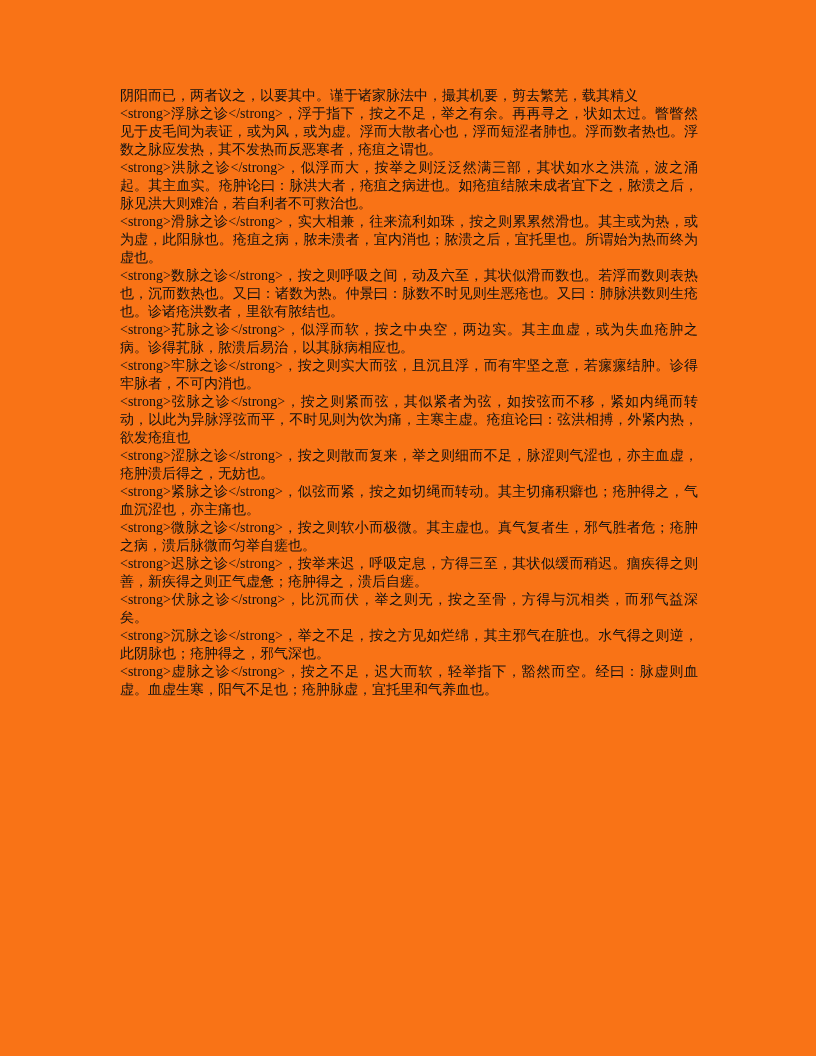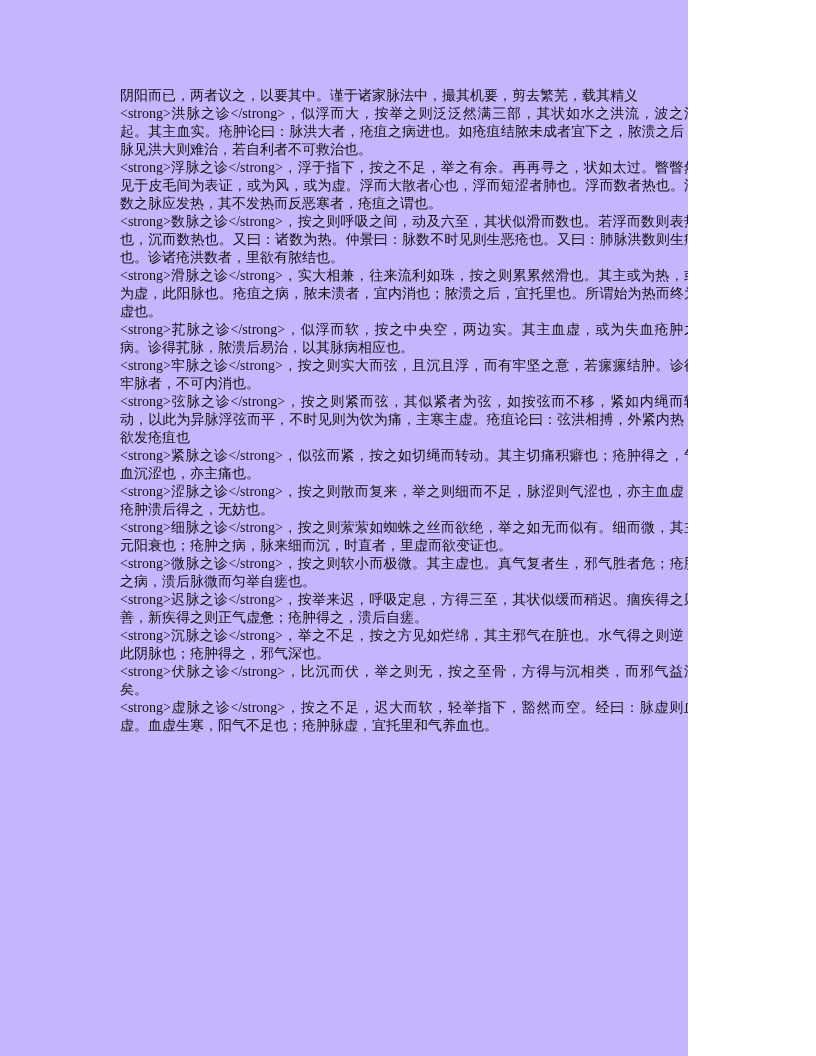--- a/index.html
+++ b/index.html
@@ -2,23 +2,23 @@
 <html><head>
 <meta charset="utf-8">
 <style>
   html, body {
     margin: 0;
     padding: 0;
     background: #ffffff;
   }
   .page {
     position: relative;
-    width: 688px;
+    width: 816px;
     height: 1056px;
-    background: #c4b5fd;
+    background: #f97316;
     overflow: hidden;
   }
   .text-block {
     position: absolute;
     left: 120px;
     top: 87px;
     width: 578px;
     font-family: "Liberation Serif", "DejaVu Serif", serif;
     font-size: 14px;
     line-height: 18px;
@@ -30,29 +30,28 @@
     padding: 0;
     word-break: break-all;
   }
 </style>
 </head>
 <body>
 
 <div class="page">
   <div class="text-block">
       <p class="para">阴阳而已，两者议之，以要其中。谨于诸家脉法中，撮其机要，剪去繁芜，载其精义</p>
+      <p class="para">&lt;strong&gt;浮脉之诊&lt;/strong&gt;，浮于指下，按之不足，举之有余。再再寻之，状如太过。瞥瞥然见于皮毛间为表证，或为风，或为虚。浮而大散者心也，浮而短涩者肺也。浮而数者热也。浮数之脉应发热，其不发热而反恶寒者，疮疽之谓也。</p>
       <p class="para">&lt;strong&gt;洪脉之诊&lt;/strong&gt;，似浮而大，按举之则泛泛然满三部，其状如水之洪流，波之涌起。其主血实。疮肿论曰：脉洪大者，疮疽之病进也。如疮疽结脓未成者宜下之，脓溃之后，脉见洪大则难治，若自利者不可救治也。</p>
-      <p class="para">&lt;strong&gt;浮脉之诊&lt;/strong&gt;，浮于指下，按之不足，举之有余。再再寻之，状如太过。瞥瞥然见于皮毛间为表证，或为风，或为虚。浮而大散者心也，浮而短涩者肺也。浮而数者热也。浮数之脉应发热，其不发热而反恶寒者，疮疽之谓也。</p>
+      <p class="para">&lt;strong&gt;滑脉之诊&lt;/strong&gt;，实大相兼，往来流利如珠，按之则累累然滑也。其主或为热，或为虚，此阳脉也。疮疽之病，脓未溃者，宜内消也；脓溃之后，宜托里也。所谓始为热而终为虚也。</p>
       <p class="para">&lt;strong&gt;数脉之诊&lt;/strong&gt;，按之则呼吸之间，动及六至，其状似滑而数也。若浮而数则表热也，沉而数热也。又曰：诸数为热。仲景曰：脉数不时见则生恶疮也。又曰：肺脉洪数则生疮也。诊诸疮洪数者，里欲有脓结也。</p>
-      <p class="para">&lt;strong&gt;滑脉之诊&lt;/strong&gt;，实大相兼，往来流利如珠，按之则累累然滑也。其主或为热，或为虚，此阳脉也。疮疽之病，脓未溃者，宜内消也；脓溃之后，宜托里也。所谓始为热而终为虚也。</p>
       <p class="para">&lt;strong&gt;芤脉之诊&lt;/strong&gt;，似浮而软，按之中央空，两边实。其主血虚，或为失血疮肿之病。诊得芤脉，脓溃后易治，以其脉病相应也。</p>
       <p class="para">&lt;strong&gt;牢脉之诊&lt;/strong&gt;，按之则实大而弦，且沉且浮，而有牢坚之意，若瘰瘰结肿。诊得牢脉者，不可内消也。</p>
       <p class="para">&lt;strong&gt;弦脉之诊&lt;/strong&gt;，按之则紧而弦，其似紧者为弦，如按弦而不移，紧如内绳而转动，以此为异脉浮弦而平，不时见则为饮为痛，主寒主虚。疮疽论曰：弦洪相搏，外紧内热，欲发疮疽也</p>
+      <p class="para">&lt;strong&gt;涩脉之诊&lt;/strong&gt;，按之则散而复来，举之则细而不足，脉涩则气涩也，亦主血虚，疮肿溃后得之，无妨也。</p>
       <p class="para">&lt;strong&gt;紧脉之诊&lt;/strong&gt;，似弦而紧，按之如切绳而转动。其主切痛积癖也；疮肿得之，气血沉涩也，亦主痛也。</p>
-      <p class="para">&lt;strong&gt;涩脉之诊&lt;/strong&gt;，按之则散而复来，举之则细而不足，脉涩则气涩也，亦主血虚，疮肿溃后得之，无妨也。</p>
-      <p class="para">&lt;strong&gt;细脉之诊&lt;/strong&gt;，按之则萦萦如蜘蛛之丝而欲绝，举之如无而似有。细而微，其主元阳衰也；疮肿之病，脉来细而沉，时直者，里虚而欲变证也。</p>
       <p class="para">&lt;strong&gt;微脉之诊&lt;/strong&gt;，按之则软小而极微。其主虚也。真气复者生，邪气胜者危；疮肿之病，溃后脉微而匀举自瘥也。</p>
       <p class="para">&lt;strong&gt;迟脉之诊&lt;/strong&gt;，按举来迟，呼吸定息，方得三至，其状似缓而稍迟。痼疾得之则善，新疾得之则正气虚惫；疮肿得之，溃后自瘥。</p>
+      <p class="para">&lt;strong&gt;伏脉之诊&lt;/strong&gt;，比沉而伏，举之则无，按之至骨，方得与沉相类，而邪气益深矣。</p>
       <p class="para">&lt;strong&gt;沉脉之诊&lt;/strong&gt;，举之不足，按之方见如烂绵，其主邪气在脏也。水气得之则逆，此阴脉也；疮肿得之，邪气深也。</p>
-      <p class="para">&lt;strong&gt;伏脉之诊&lt;/strong&gt;，比沉而伏，举之则无，按之至骨，方得与沉相类，而邪气益深矣。</p>
       <p class="para">&lt;strong&gt;虚脉之诊&lt;/strong&gt;，按之不足，迟大而软，轻举指下，豁然而空。经曰：脉虚则血虚。血虚生寒，阳气不足也；疮肿脉虚，宜托里和气养血也。</p>
     </div>
 </div>
 
 </body></html>

